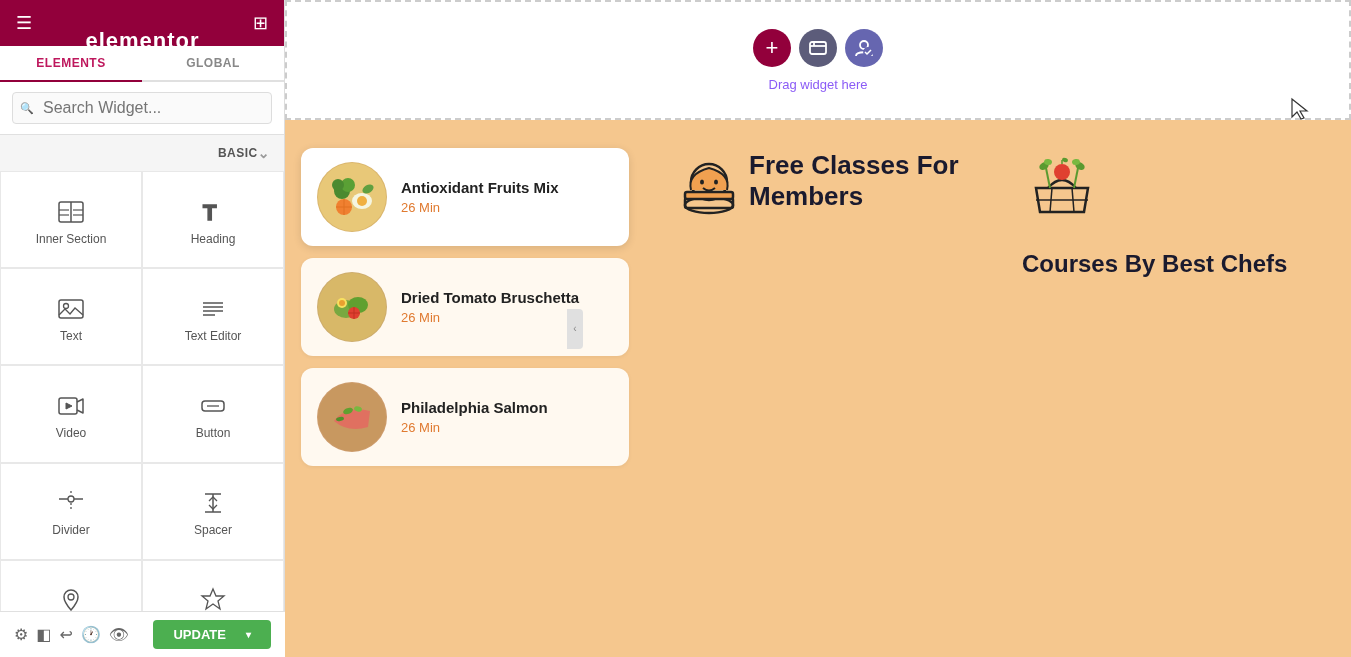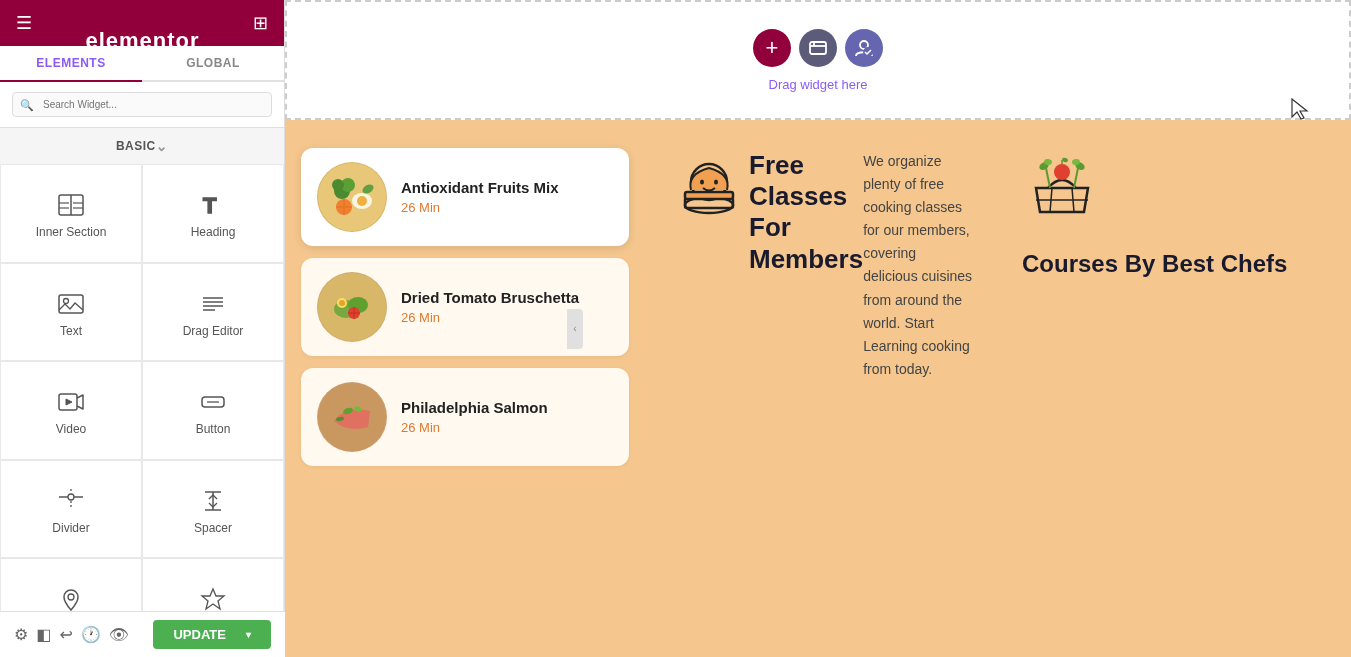--- a/index.html
+++ b/index.html
@@ -38,57 +38,57 @@
       flex: 1;
       text-align: center;
       padding: 10px 0;
       font-size: 12px;
       font-weight: 600;
       color: #888;
       cursor: pointer;
       letter-spacing: 0.5px;
     }
     .sidebar-tab.active {
-      color: #8b5cf6;
+      color: #be185d;
       border-bottom: 2px solid #92003b;
       margin-bottom: -2px;
       text-align: center;
     }
 
     .search-bar {
       padding: 10px 12px;
       background: #fff;
       border-bottom: 1px solid #e0e0e0;
     }
     .search-bar input {
       width: 100%;
       border: 1px solid #ddd;
       border-radius: 4px;
       padding: 6px 10px 6px 30px;
-      font-size: 10px;
+      font-size: 16px;
       color: #888;
       background: #fafafa;
       outline: none;
     }
     .search-wrapper {
       position: relative;
     }
     .search-wrapper::before {
       content: "🔍";
       position: absolute;
       left: 8px;
       top: 50%;
       transform: translateY(-50%);
       font-size: 11px;
       color: #aaa;
     }
 
     .category-header {
       display: flex;
-      justify-content: center;
+      justify-content: flex-end;
       align-items: center;
       padding: 10px 14px;
       font-size: 12px;
       font-weight: 700;
       color: #555;
       letter-spacing: 0.5px;
       background: #f5f5f5;
     }
     .category-header .arrow { font-size: 14px; color: #999; }
 
@@ -417,21 +417,21 @@
 
     <div class="widget-item">
       <div class="widget-icon text-editor-icon">
         <svg viewBox="0 0 28 28">
           <line x1="4" y1="8" x2="24" y2="8" stroke="#555" stroke-width="1.5"></line>
           <line x1="4" y1="12" x2="24" y2="12" stroke="#555" stroke-width="1.5"></line>
           <line x1="4" y1="16" x2="24" y2="16" stroke="#555" stroke-width="1.5"></line>
           <line x1="4" y1="20" x2="16" y2="20" stroke="#555" stroke-width="1.5"></line>
         </svg>
       </div>
-      <span class="widget-label">Drag Editor</span>
+      <span class="widget-label">Text Editor</span>
     </div>
 
     <div class="widget-item">
       <div class="widget-icon video-icon">
         <svg viewBox="0 0 28 28">
           <rect x="2" y="6" width="18" height="16" rx="2" stroke="#555" fill="none" stroke-width="1.5"></rect>
           <polyline points="20,10 26,7 26,21 20,18" stroke="#555" fill="none" stroke-width="1.5" stroke-linejoin="round"></polyline>
           <polygon points="9,11 9,17 15,14" stroke="#555" fill="#555" stroke-width="1"></polygon>
         </svg>
       </div>
@@ -629,21 +629,20 @@
           <path d="M22 40 Q18 24 40 18 Q62 24 58 40" fill="#f0a050" stroke="#222" stroke-width="2"></path>
 
           <rect x="16" y="42" width="48" height="7" rx="2" fill="#f0a050" stroke="#222" stroke-width="2.5"></rect>
 
           <ellipse cx="33" cy="32" rx="2" ry="2.5" fill="#222"></ellipse>
           <ellipse cx="47" cy="32" rx="2" ry="2.5" fill="#222"></ellipse>
           <path d="M34 38 Q40 43 46 38" stroke="#222" stroke-width="2" fill="none"></path>
         </svg>
       </div>
       <h2 class="info-title">Free Classes For Members</h2>
-      <p class="info-desc">We organize plenty of free cooking classes for our members, covering delicious cuisines from around the world. Start Learning cooking from today.</p>
     </div>
 
     <div class="courses-column">
 
       <div style="margin-bottom: 16px;">
         <svg width="80" height="80" viewBox="0 0 80 80" fill="none">
 
           <path d="M14 38 L18 62 L62 62 L66 38 Z" fill="none" stroke="#222" stroke-width="2.5"></path>
 
           <line x1="30" y1="38" x2="28" y2="62" stroke="#222" stroke-width="1.5"></line>

